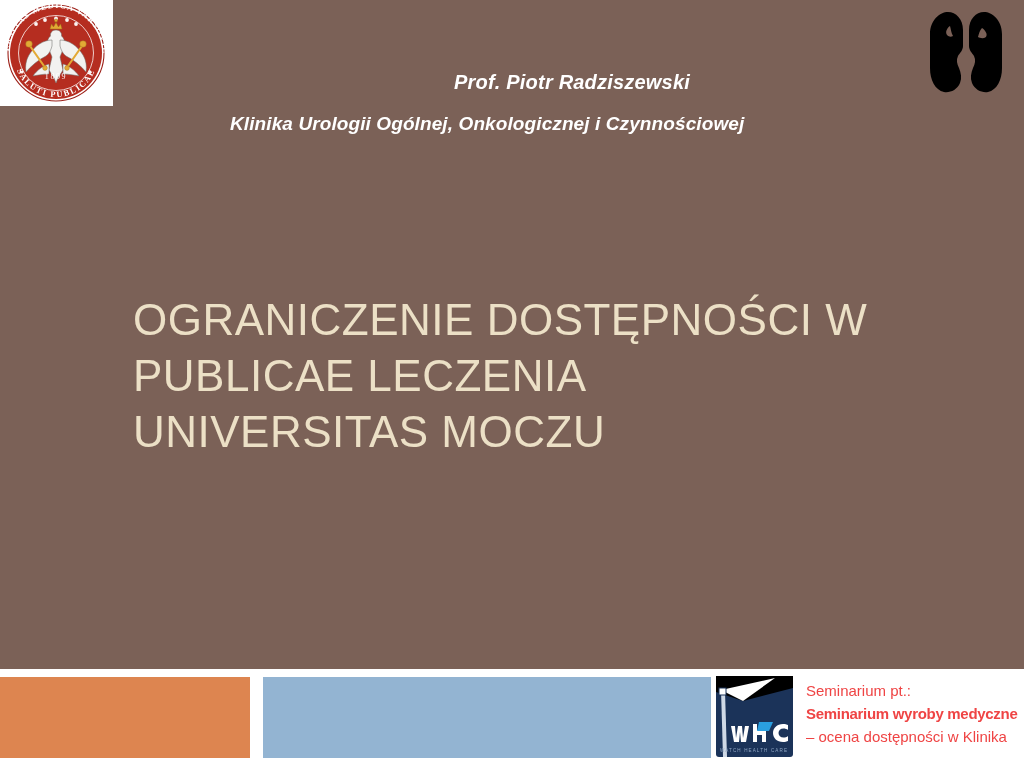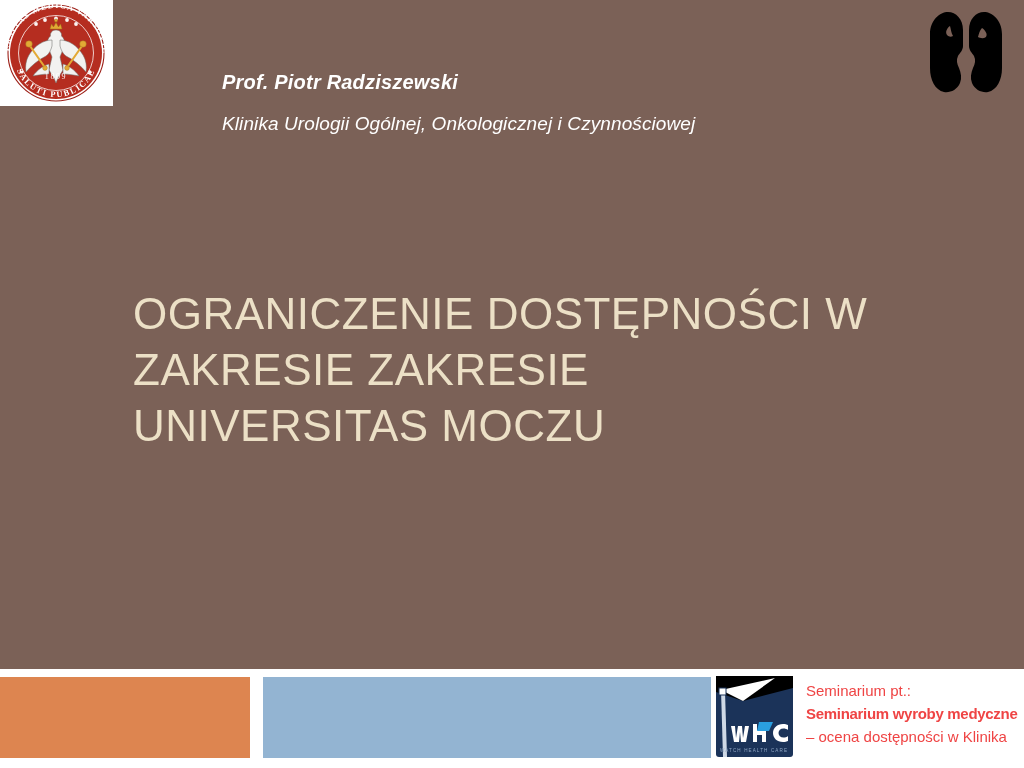--- a/index.html
+++ b/index.html
@@ -62,37 +62,38 @@
   }
   .presenter-name {
     color: #ffffff;
     font-size: 20px;
     font-weight: bold;
     font-style: italic;
     letter-spacing: 0.2px;
     line-height: 24px;
     margin: 0 0 18px 0;
     white-space: nowrap;
+    text-align: center;
   }
   .presenter-dept {
     color: #ffffff;
     font-size: 19px;
     font-style: italic;
-    font-weight: normal;
+    font-weight: bold;
     letter-spacing: 0.1px;
     line-height: 23px;
-    margin: 0;
+    margin: 8px;
     white-space: nowrap;
   }
 
   
   .title-block {
     position: absolute;
     left: 133px;
-    top: 286px;
+    top: 292px;
     width: 830px;
   }
   .title-line {
     color: #ece0c6;
     font-size: 44px;
     line-height: 56px;
     font-weight: normal;
     letter-spacing: 0.5px;
     margin: 0;
     white-space: nowrap;
@@ -224,21 +225,21 @@
     </svg>
   </div>
 
   <div class="presenter-block">
     <p class="presenter-name">Prof. Piotr Radziszewski</p>
     <p class="presenter-dept">Klinika Urologii Ogólnej, Onkologicznej i Czynnościowej</p>
   </div>
 
   <div class="title-block">
     <p class="title-line">OGRANICZENIE DOSTĘPNOŚCI W</p>
-    <p class="title-line">ZAKRESIE ZAKRESIE</p>
+    <p class="title-line">PUBLICAE LECZENIA</p>
     <p class="title-line">UNIVERSITAS MOCZU</p>
   </div>
 
   <div class="bar-orange"></div>
   <div class="bar-blue"></div>
 
   <div class="whc-logo">
     <svg width="83" height="85" viewBox="0 0 83 85" xmlns="http://www.w3.org/2000/svg" aria-label="Watch Health Care logo">
       <rect x="0" y="0" width="83" height="85" fill="#ffffff"></rect>
       <rect x="3" y="2" width="77" height="81" rx="3" fill="#1b3359"></rect>

